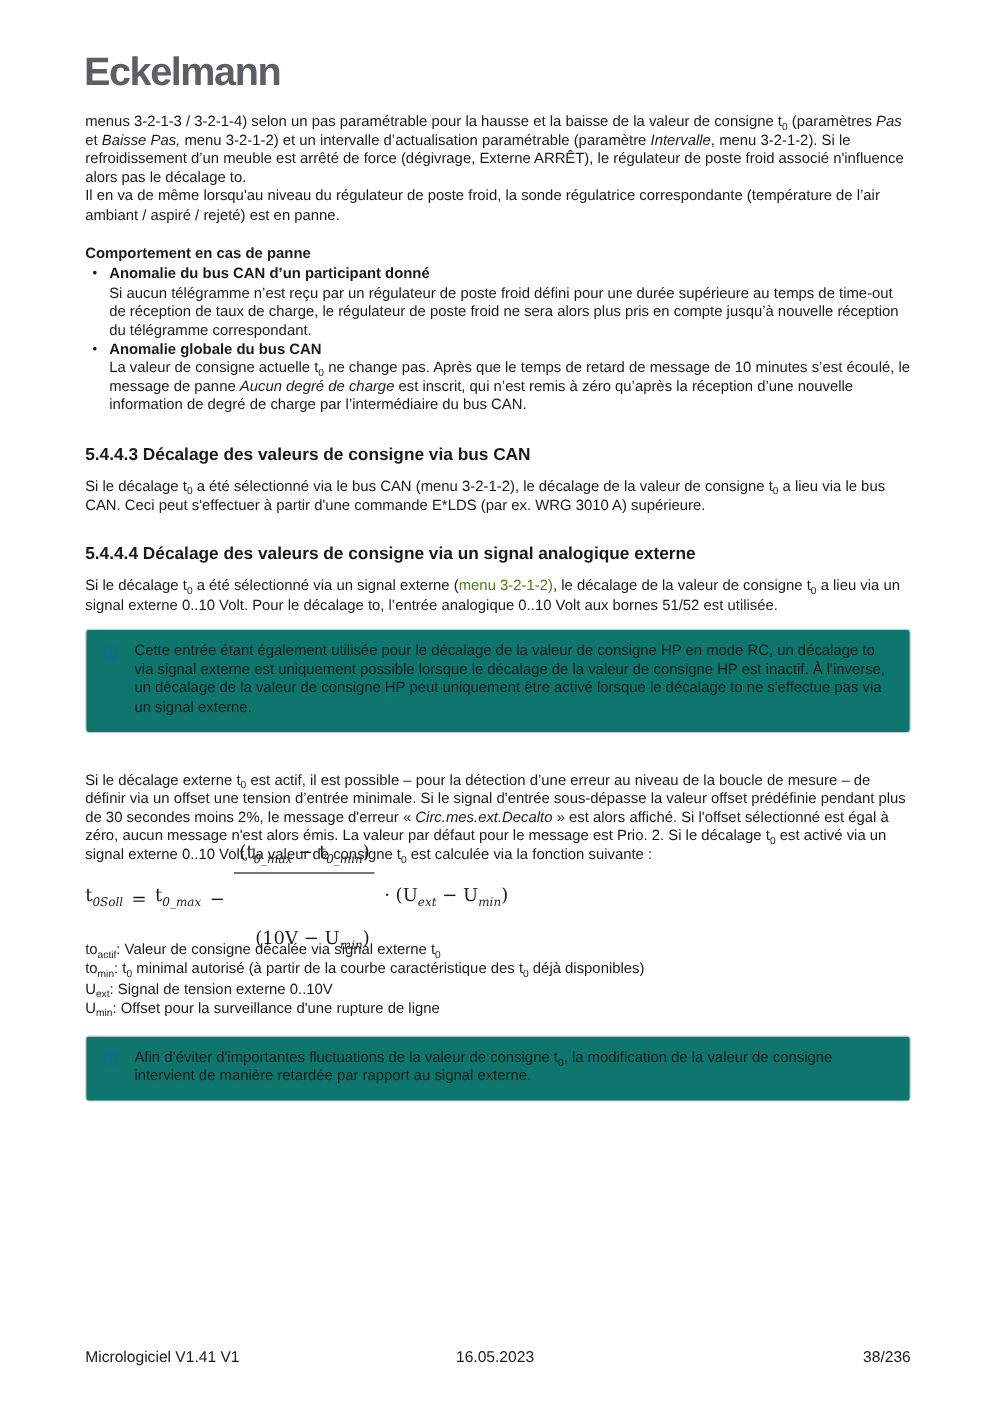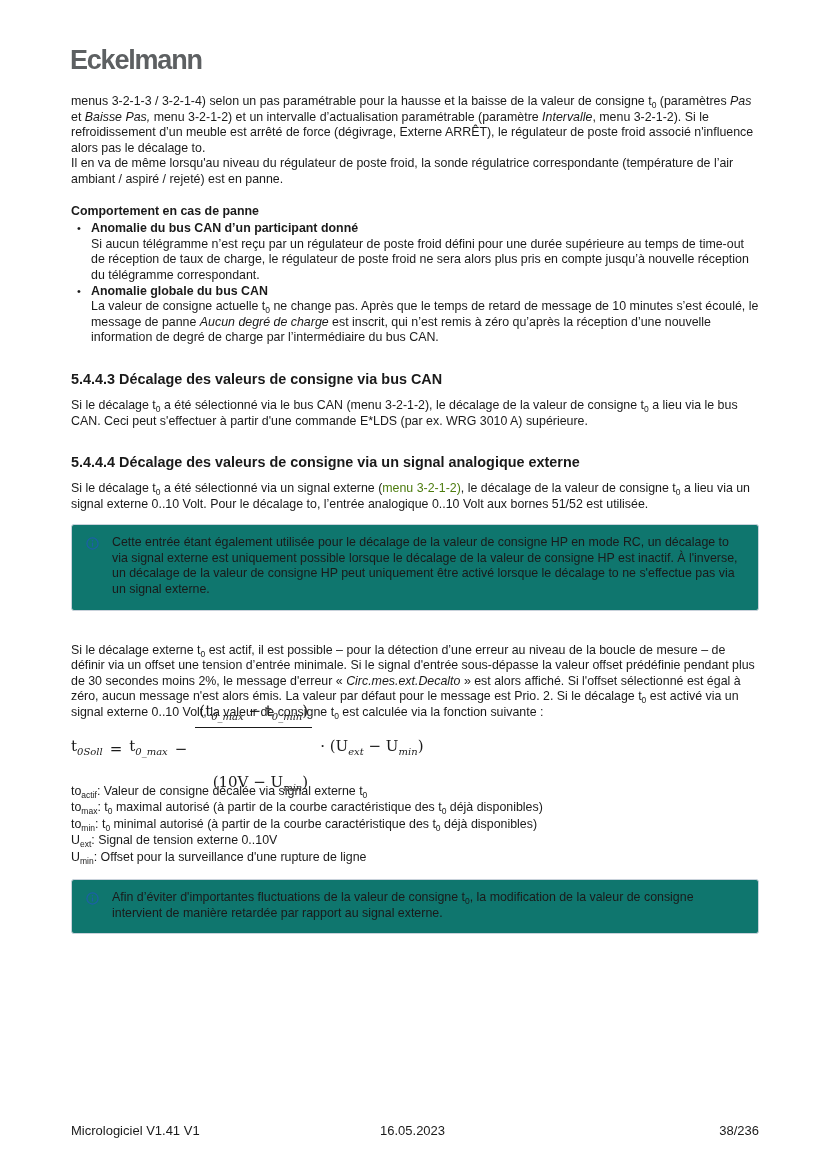--- a/index.html
+++ b/index.html
@@ -4,21 +4,21 @@
   <style>
     html, body { margin: 0; padding: 0; background: #ffffff; }
     body {
       width: 827px; height: 1169px; position: relative; overflow: hidden;
       font-family: "Liberation Sans", sans-serif; color: #1a1a1a;
       font-size: 12.4px; line-height: 15.6px;
     }
     .logo {
       position: absolute; left: 70px; top: 40px;
       font-family: "Liberation Sans", sans-serif; font-weight: bold;
-      font-size: 27px; letter-spacing: -1.2px; color: #5d6062; line-height: 40px;
+      font-size: 33px; letter-spacing: -1.2px; color: #5d6062; line-height: 40px;
     }
     .content { position: absolute; left: 71px; top: 94px; width: 688px; }
     p { margin: 0; }
     .para { margin-bottom: 0; }
     .sub { font-size: 8.5px; vertical-align: -3px; line-height: 0; }
     .bold-h { font-weight: bold; margin-top: 16px; }
     ul.bullets { list-style: none; margin: 2px 0 0 0; padding: 0 0 0 6px; }
     ul.bullets li { position: relative; padding-left: 14px; }
     ul.bullets li::before { content: "\2022"; position: absolute; left: 0; top: 0; font-size: 11px; }
     .li-title { font-weight: bold; }
@@ -92,21 +92,20 @@
     <span style="margin-left:7px;">−</span>
     <span class="frac">
       <span class="num"><span>(t</span><span class="fsub">0_max</span><span> − t</span><span class="fsub">0_min</span><span>)</span></span>
       <span class="den"><span>(10V − U</span><span class="fsub">min</span><span>)</span></span>
     </span>
     <span><span>· (U</span><span class="fsub">ext</span><span> − U</span><span class="fsub">min</span><span>)</span></span>
   </div>
 
   <div class="defs">
     <p><span>to</span><span class="sub">actif</span><span>: Valeur de consigne décalée via signal externe t</span><span class="sub">0</span></p>
-    <p><span>to</span><span class="sub">max</span><span>: t</span><span class="sub">0</span><span> maximal autorisé (à partir de la courbe caractéristique des t</span><span class="sub">0</span><span> déjà disponibles)</span></p>
     <p><span>to</span><span class="sub">min</span><span>: t</span><span class="sub">0</span><span> minimal autorisé (à partir de la courbe caractéristique des t</span><span class="sub">0</span><span> déjà disponibles)</span></p>
     <p><span>U</span><span class="sub">ext</span><span>: Signal de tension externe 0..10V</span></p>
     <p><span>U</span><span class="sub">min</span><span>: Offset pour la surveillance d'une rupture de ligne</span></p>
   </div>
 
   <div class="info-box" style="margin-top:14px; padding-bottom:12px;">
     <svg class="info-icon" viewBox="0 0 14 14">
       <circle cx="7" cy="7" r="6" fill="none" stroke="#1d5fa8" stroke-width="1.3"></circle>
       <rect x="6.35" y="6" width="1.3" height="4.2" fill="#1d5fa8"></rect>
       <circle cx="7" cy="4.1" r="0.85" fill="#1d5fa8"></circle>

